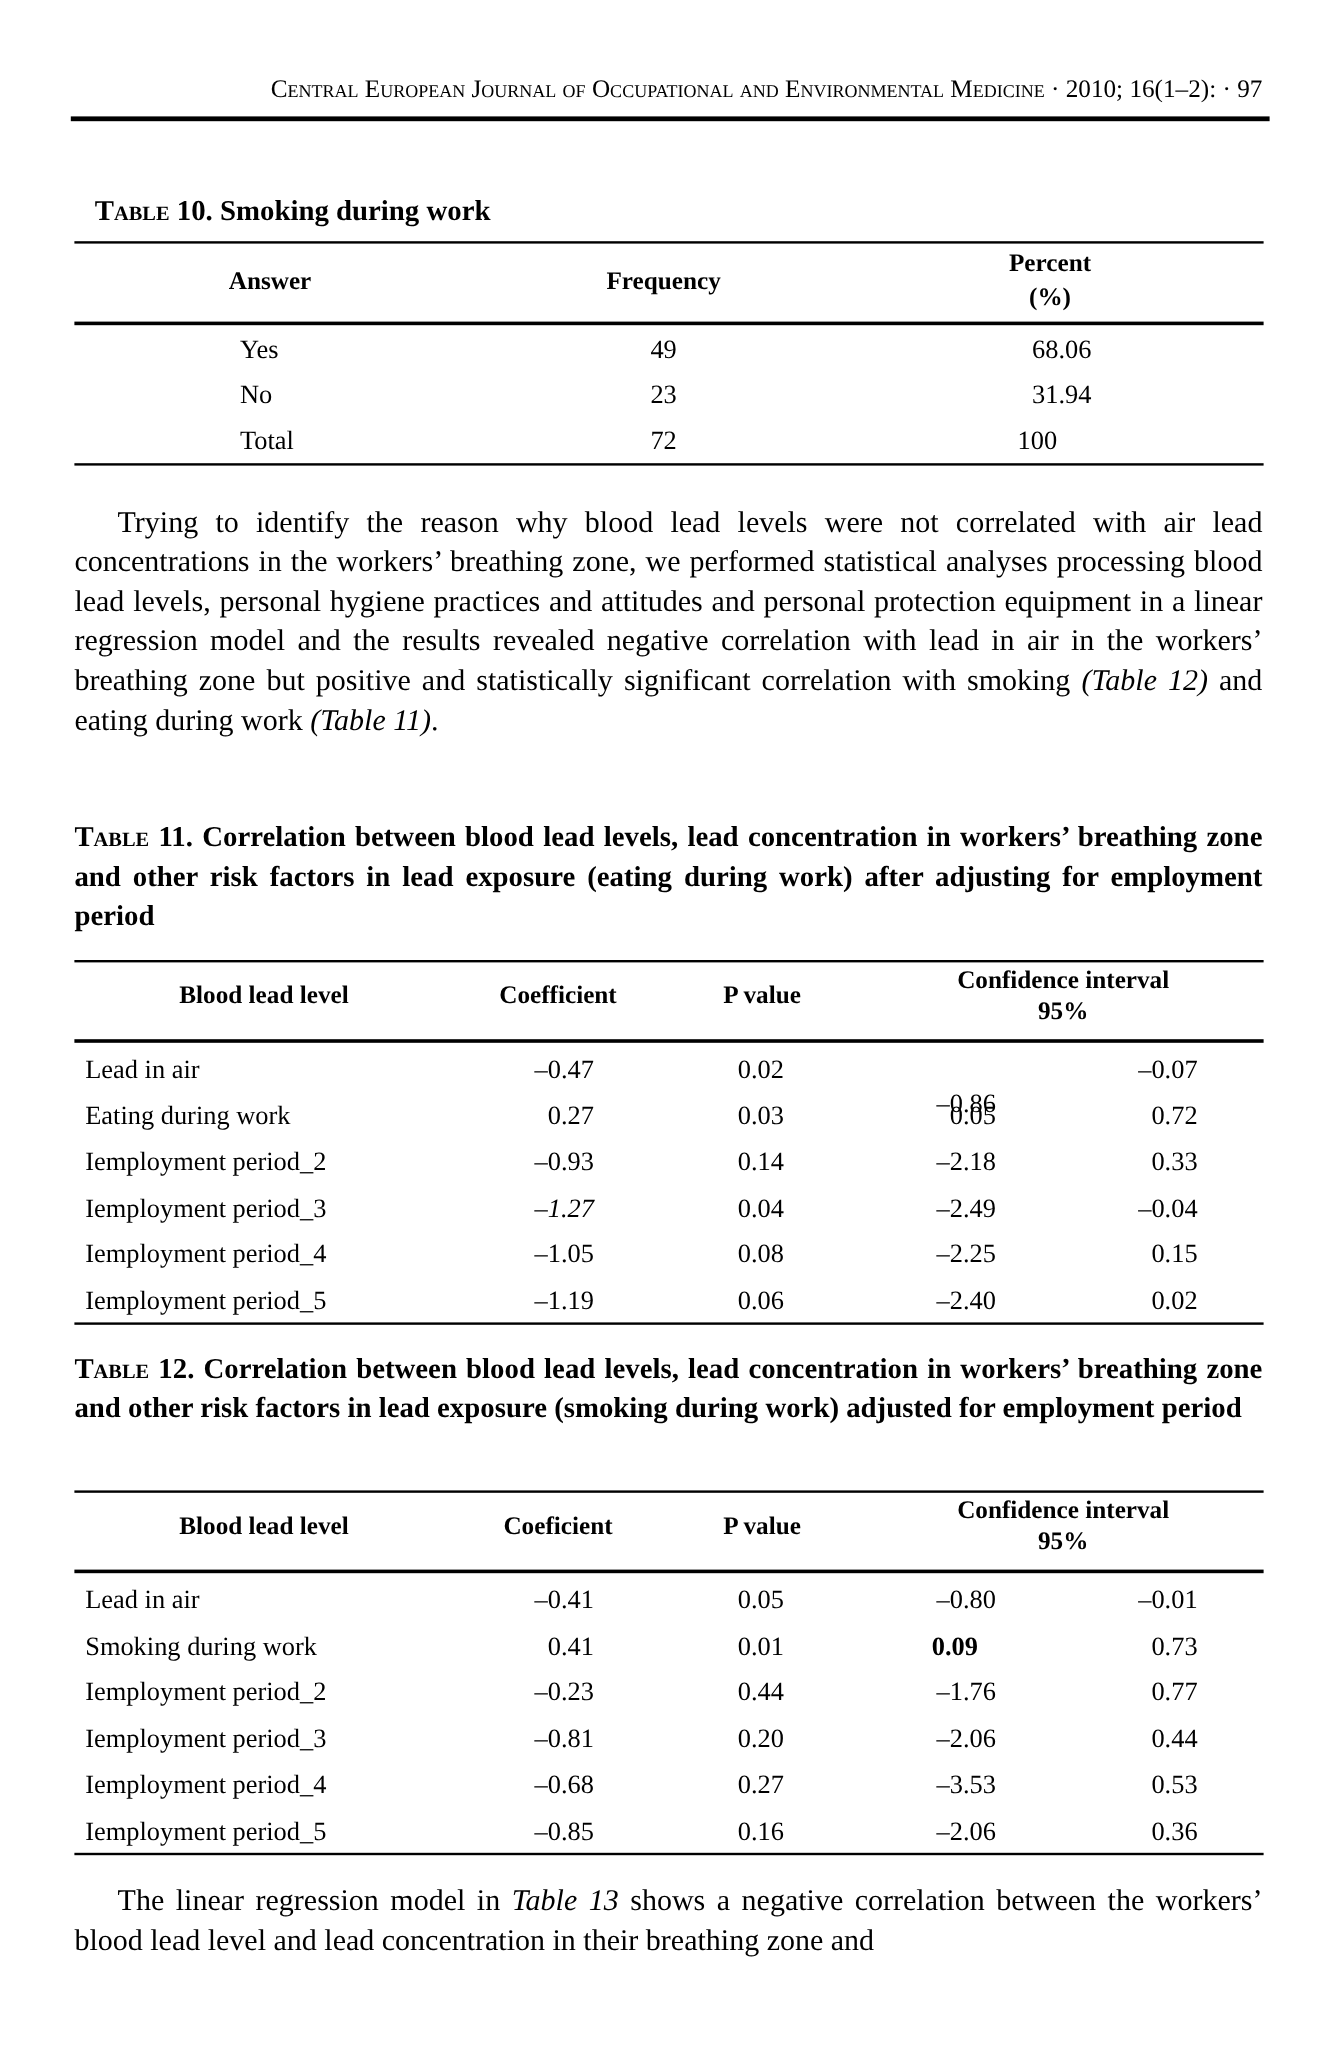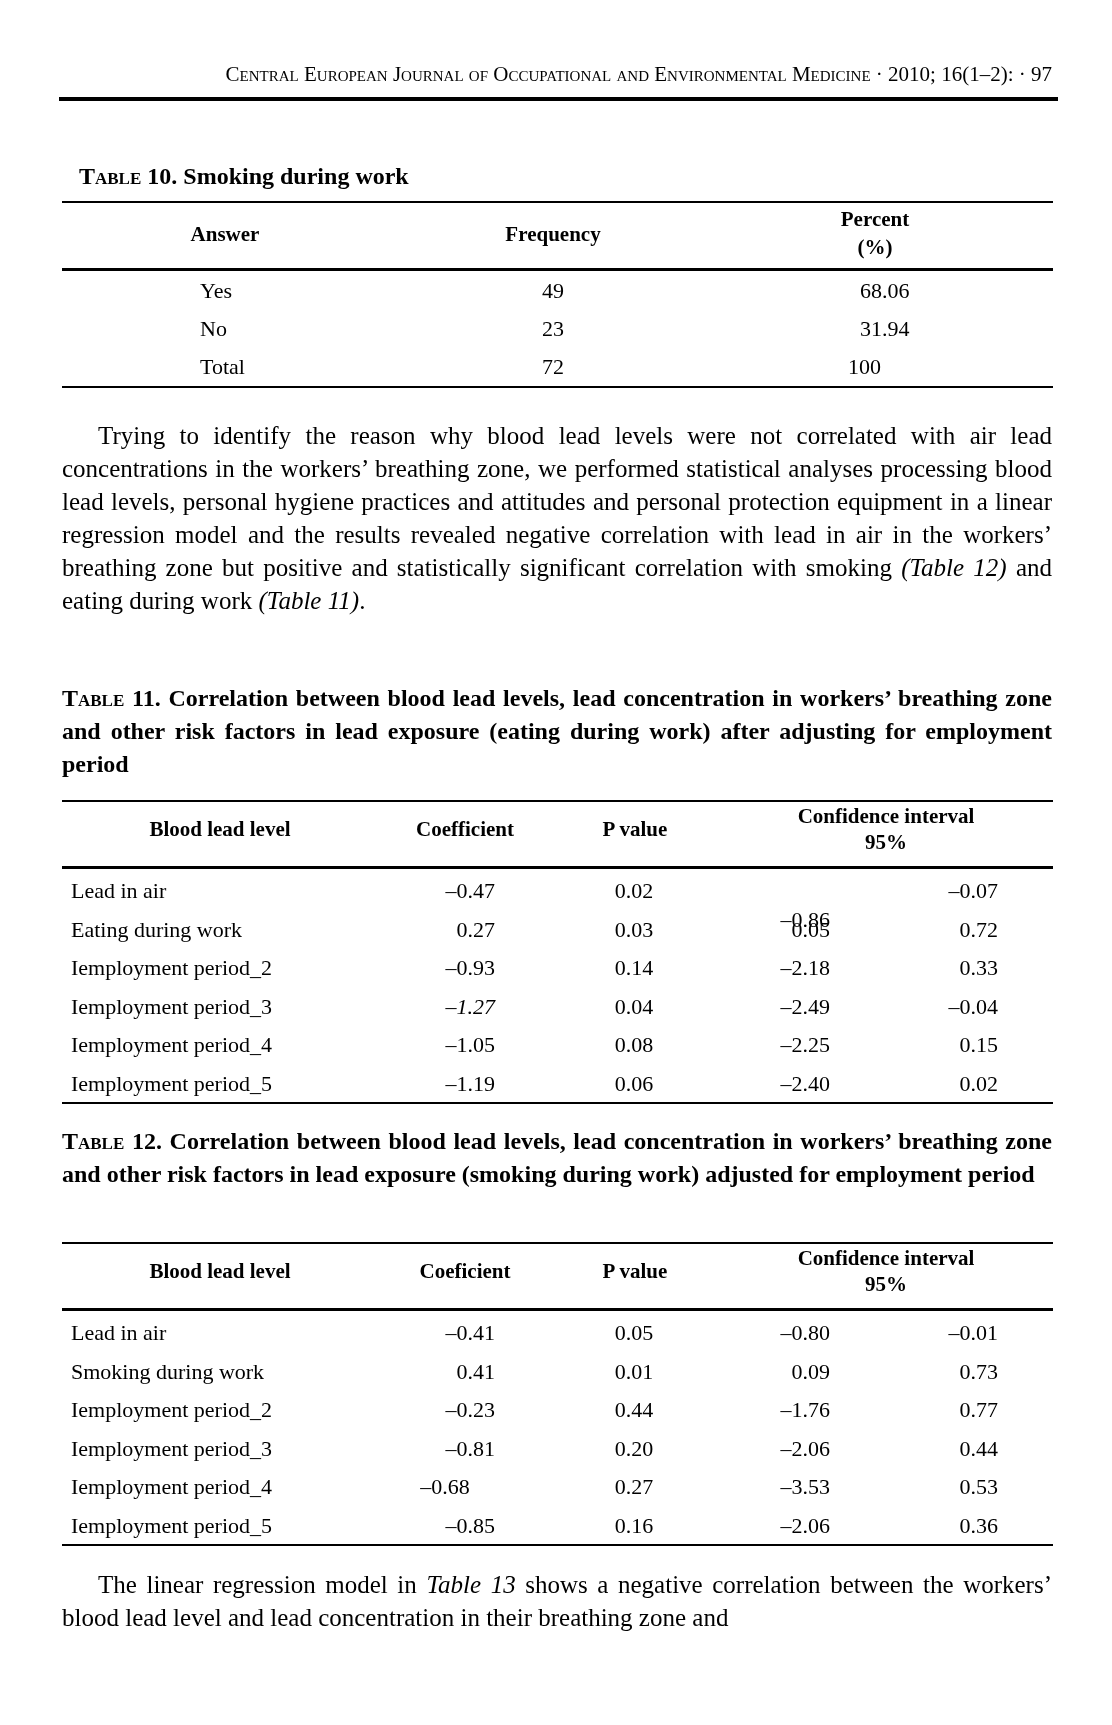--- a/index.html
+++ b/index.html
@@ -122,40 +122,40 @@
   <div class="td" style="left:71px; top:1319px;">Lead in air</div>
   <div class="td r" style="left:395px; width:100px; top:1319px;">–0.41</div>
   <div class="td c" style="left:584px; width:100px; top:1319px;">0.05</div>
   <div class="td r" style="left:730px; width:100px; top:1319px;">–0.80</div>
   <div class="td r" style="left:898px; width:100px; top:1319px;">–0.01</div>
 </div>
 <div>
   <div class="td" style="left:71px; top:1358px;">Smoking during work</div>
   <div class="td r" style="left:395px; width:100px; top:1358px;">0.41</div>
   <div class="td c" style="left:584px; width:100px; top:1358px;">0.01</div>
-  <div class="td r" style="left:730px; width:100px; top:1358px;">0.09</div>
+  <div class="td r" style="left:715px; width:100px; top:1358px;font-weight:bold;">0.09</div>
   <div class="td r" style="left:898px; width:100px; top:1358px;">0.73</div>
 </div>
 <div>
   <div class="td" style="left:71px; top:1396px;">Iemployment period_2</div>
   <div class="td r" style="left:395px; width:100px; top:1396px;">–0.23</div>
   <div class="td c" style="left:584px; width:100px; top:1396px;">0.44</div>
   <div class="td r" style="left:730px; width:100px; top:1396px;">–1.76</div>
   <div class="td r" style="left:898px; width:100px; top:1396px;">0.77</div>
 </div>
 <div>
   <div class="td" style="left:71px; top:1435px;">Iemployment period_3</div>
   <div class="td r" style="left:395px; width:100px; top:1435px;">–0.81</div>
   <div class="td c" style="left:584px; width:100px; top:1435px;">0.20</div>
   <div class="td r" style="left:730px; width:100px; top:1435px;">–2.06</div>
   <div class="td r" style="left:898px; width:100px; top:1435px;">0.44</div>
 </div>
 <div>
   <div class="td" style="left:71px; top:1473px;">Iemployment period_4</div>
-  <div class="td r" style="left:395px; width:100px; top:1473px;text-align:center;">–0.68</div>
+  <div class="td r" style="left:395px; width:100px; top:1473px;">–0.68</div>
   <div class="td c" style="left:584px; width:100px; top:1473px;">0.27</div>
   <div class="td r" style="left:730px; width:100px; top:1473px;">–3.53</div>
   <div class="td r" style="left:898px; width:100px; top:1473px;">0.53</div>
 </div>
 <div>
   <div class="td" style="left:71px; top:1512px;">Iemployment period_5</div>
   <div class="td r" style="left:395px; width:100px; top:1512px;font-family:Liberation Serif, serif;">–0.85</div>
   <div class="td c" style="left:584px; width:100px; top:1512px;">0.16</div>
   <div class="td r" style="left:730px; width:100px; top:1512px;">–2.06</div>
   <div class="td r" style="left:898px; width:100px; top:1512px;">0.36</div>

